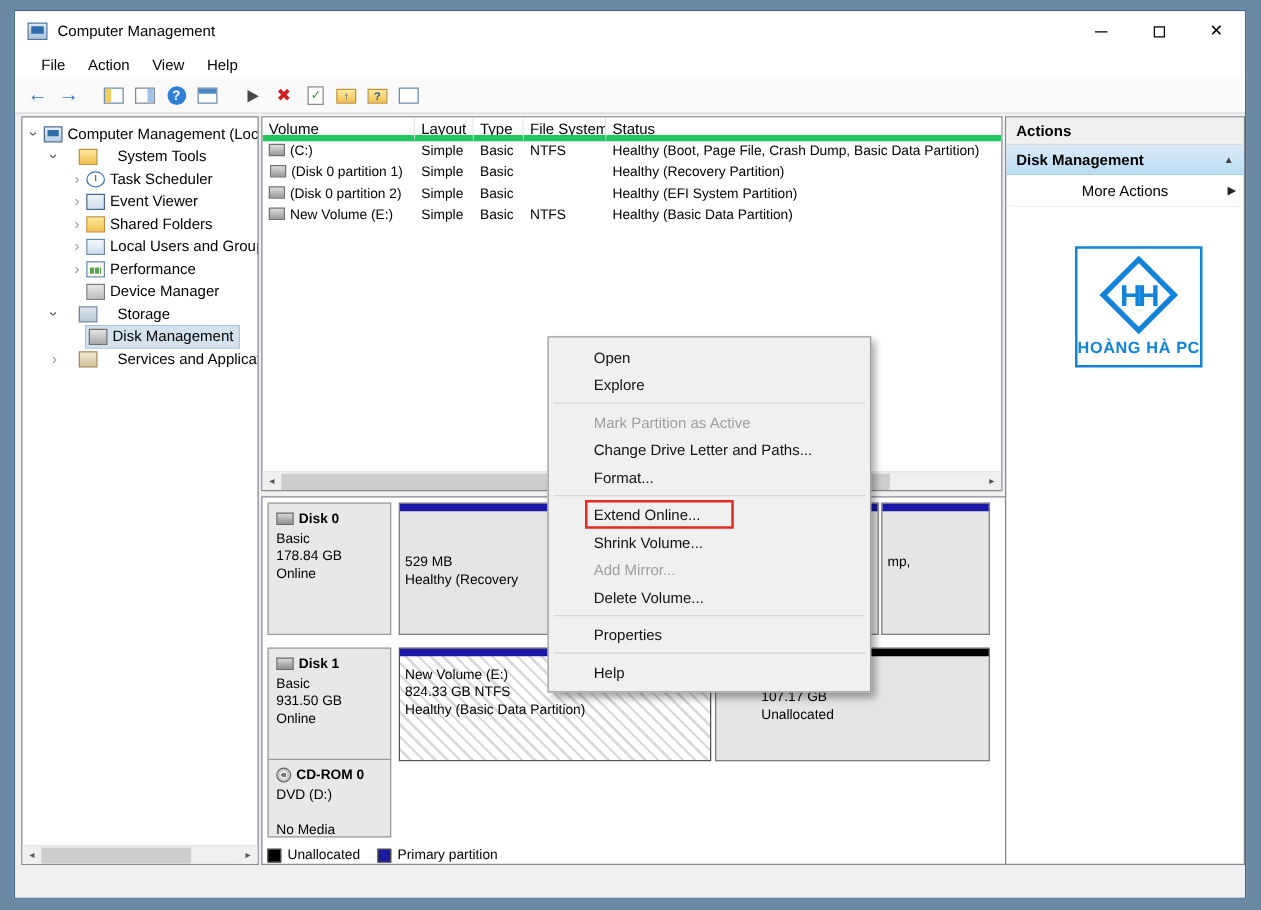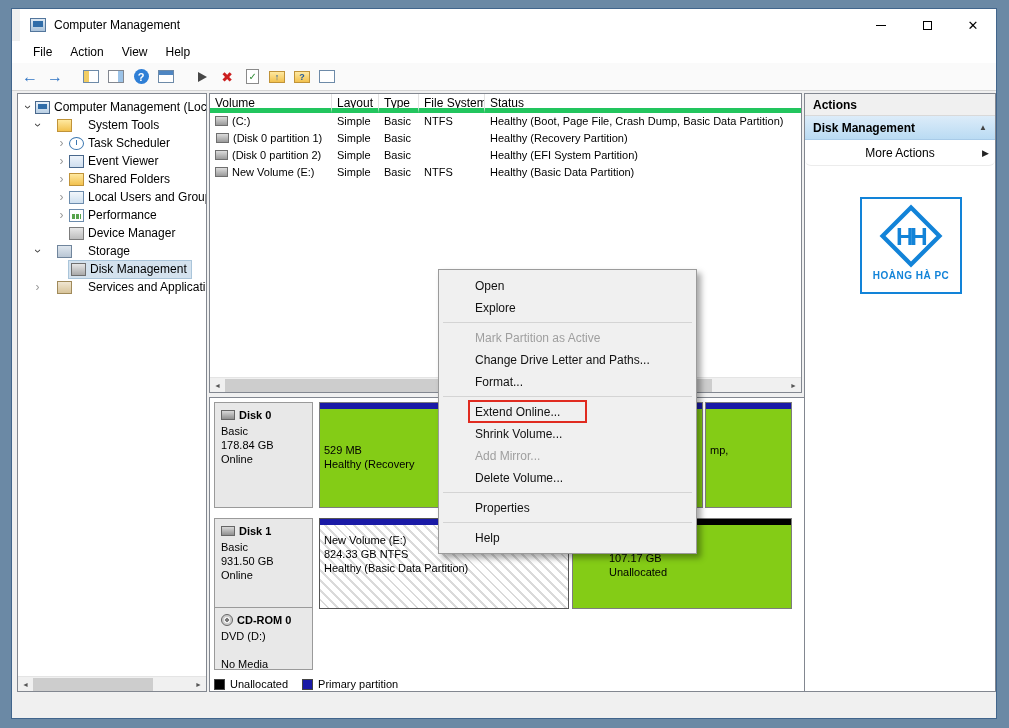--- a/index.html
+++ b/index.html
@@ -6,21 +6,21 @@
   html,body { width:1009px; height:728px; }
   body {
     background:#6b89a5;
     font-family:"Liberation Sans","DejaVu Sans",sans-serif;
     position:relative; overflow:hidden; color:#000;
   }
   .window { position:absolute; left:11px; top:8px; width:986px; height:711px;
     background:#f0f0f0; border:1px solid #41658c; }
 
   
-  .titlebar { position:absolute; top:0; left:8px; right:0; height:32px; background:#fff;
+  .titlebar { position:absolute; top:0; left:0; right:0; height:32px; background:#fff;
     display:flex; align-items:center; padding-left:10px; }
   .app-icon { width:16px; height:14px; position:relative; flex:none;
     background:linear-gradient(#dfeaf4,#a9c2da); border:1px solid #53769c; }
   .app-icon::after { content:""; position:absolute; left:2px; top:2px; right:2px; height:6px; background:#2f6ca8; }
   .title-text { margin-left:8px; font-size:12px; }
   .win-controls { margin-left:auto; display:flex; height:32px; }
   .win-btn { width:46px; height:32px; display:flex; align-items:center; justify-content:center; font-size:12px; }
   .glyph-min { width:10px; border-top:1px solid #000; display:inline-block; }
   .glyph-max { width:9px; height:9px; border:1px solid #000; display:inline-block; }
   .win-btn.close { font-size:13px; }
@@ -50,21 +50,21 @@
   .gap { width:6px; }
 
   
   .content { position:absolute; top:82px; left:0; right:0; bottom:0; background:#f0f0f0; }
   .pane { position:absolute; background:#fff; border:1px solid #828790; overflow:hidden; }
 
   
   .tree-pane { left:5px; top:2px; width:190px; height:599px; }
   .tree-list { padding-top:4px; }
   .tree-item { height:18px; display:flex; align-items:center; font-size:12px; white-space:nowrap; }
-  .lv0 { padding-left:4px; } .lv1 { padding-left:14px;gap:12px; } .lv2 { padding-left:38px; }
+  .lv0 { padding-left:4px; } .lv1 { padding-left:20px;gap:12px; } .lv2 { padding-left:38px; }
   .chev { width:11px; font-size:12px; color:#9a9a9a; display:inline-flex; justify-content:center; flex:none; margin-right:2px; }
   .chev.exp { transform:rotate(90deg); color:#3c3c3c; }
   .chev.none { visibility:hidden; }
   .ti { width:15px; height:13px; margin-right:4px; flex:none; display:inline-block; }
   .ico-computer { background:linear-gradient(#e8f1fa,#b9cfe4); border:1px solid #49688c; position:relative; }
   .ico-computer::after { content:""; position:absolute; left:2px; top:2px; right:2px; height:5px; background:#2f6ca8; }
   .ico-folder-y { background:linear-gradient(#ffe9a0,#f2c14e); border:1px solid #c09339; }
   .ico-clock { border-radius:50%; background:#fff; border:1px solid #3a76b0; position:relative; }
   .ico-clock::after { content:""; position:absolute; left:6px; top:2px; width:1px; height:5px; background:#3a76b0; }
   .ico-event { background:linear-gradient(#eef4fb,#cfdeee); border:1px solid #49688c; }
@@ -98,42 +98,42 @@
   
   .disk-pane { left:197px; top:306px; width:669px; height:295px;text-decoration:underline; }
   .disk-row { position:absolute; left:4px; width:574px; }
   .disk-label { position:absolute; left:0; top:0; width:99px; height:100%; background:#e8e8e8;
     border:1px solid #9a9a9a; padding:5px 6px; font-size:11px; line-height:14px; }
   .disk-name { font-weight:bold; display:flex; align-items:center; gap:4px; margin-bottom:2px; }
   .disk-ico { width:14px; height:10px; background:linear-gradient(#d8d8d8,#8f8f8f); border:1px solid #666; flex:none; }
   .cd-ico { width:12px; height:12px; border-radius:50%; border:1px solid #666; flex:none;
     background:radial-gradient(circle, #777 0 2px, #eee 2px 3px, #ccc 3px); }
   .parts { position:absolute; left:105px; top:0; width:473px; height:100%; }
-  .part { position:absolute; top:0; height:100%; background:#84cc16; border:1px solid #7d7d7d; }
+  .part { position:absolute; top:0; height:100%; background:#e5e5e5; border:1px solid #7d7d7d; }
   .part.hatch { background:repeating-linear-gradient(45deg,#ffffff 0 5px,#dadada 5px 7px); }
   .band { height:6px; width:100%; }
   .band.blue { background:#1a1aa6; }
   .band.black { background:#000; }
   .plines { font-size:11px; line-height:14px; padding-left:4px; white-space:nowrap; overflow:hidden; }
   .legend { position:absolute; left:4px; top:278px; height:16px; display:flex; align-items:center; font-size:11px; }
   .lg-sq { width:11px; height:11px; border:1px solid #444; margin-right:5px; flex:none; }
 
   
   .actions-pane { left:792px; top:2px; width:192px; height:599px; }
   .ap-header { height:22px; background:#f0f0f0; border-bottom:1px solid #d9d9d9; font-weight:bold;
     font-size:12px; padding:4px 8px; }
   .ap-dm { height:24px; background:linear-gradient(#dcecf9,#badbf3); border-bottom:1px solid #a8cbe8;
     display:flex; align-items:center; padding:0 8px; font-weight:bold; font-size:12px; }
   .ap-dm .up { margin-left:auto; font-size:8px; color:#444; }
   .ap-more { height:26px; display:flex; align-items:center; justify-content:center; font-size:12px;
     position:relative; border-bottom:1px solid #ececec;border-radius:6px; }
   .ap-more .arr { position:absolute; right:6px; font-size:9px; color:#222; }
   .logo-box { position:absolute; left:55px; top:103px; width:102px; height:97px; border:2px solid #1283d8;
     background:#fff; display:flex; flex-direction:column; align-items:center; padding-top:5px; }
-  .logo-caption { font-size:10px; font-weight:bold; color:#1283d8; letter-spacing:0.5px; margin-top:2px; }
+  .logo-caption { font-size:13px; font-weight:bold; color:#1283d8; letter-spacing:0.5px; margin-top:2px; }
 
   
   .context-menu { position:absolute; left:426px; top:260px; width:259px; background:#f0f0f0;
     border:1px solid #9b9b9b; box-shadow:4px 4px 6px rgba(0,0,0,0.35); padding:5px 2px 4px; z-index:60; }
   .cm-item { height:22px; line-height:22px; padding-left:34px; font-size:12px; color:#111; white-space:nowrap; }
   .cm-item.dis { color:#9f9f9f; }
   .cm-sep { border-top:1px solid #d4d4d4; margin:3px 2px 4px; height:0; }
   .red-box { position:absolute; left:29px; top:130px; width:119px; height:23px; border:2px solid #e02b20; }
 </style>
 </head>

